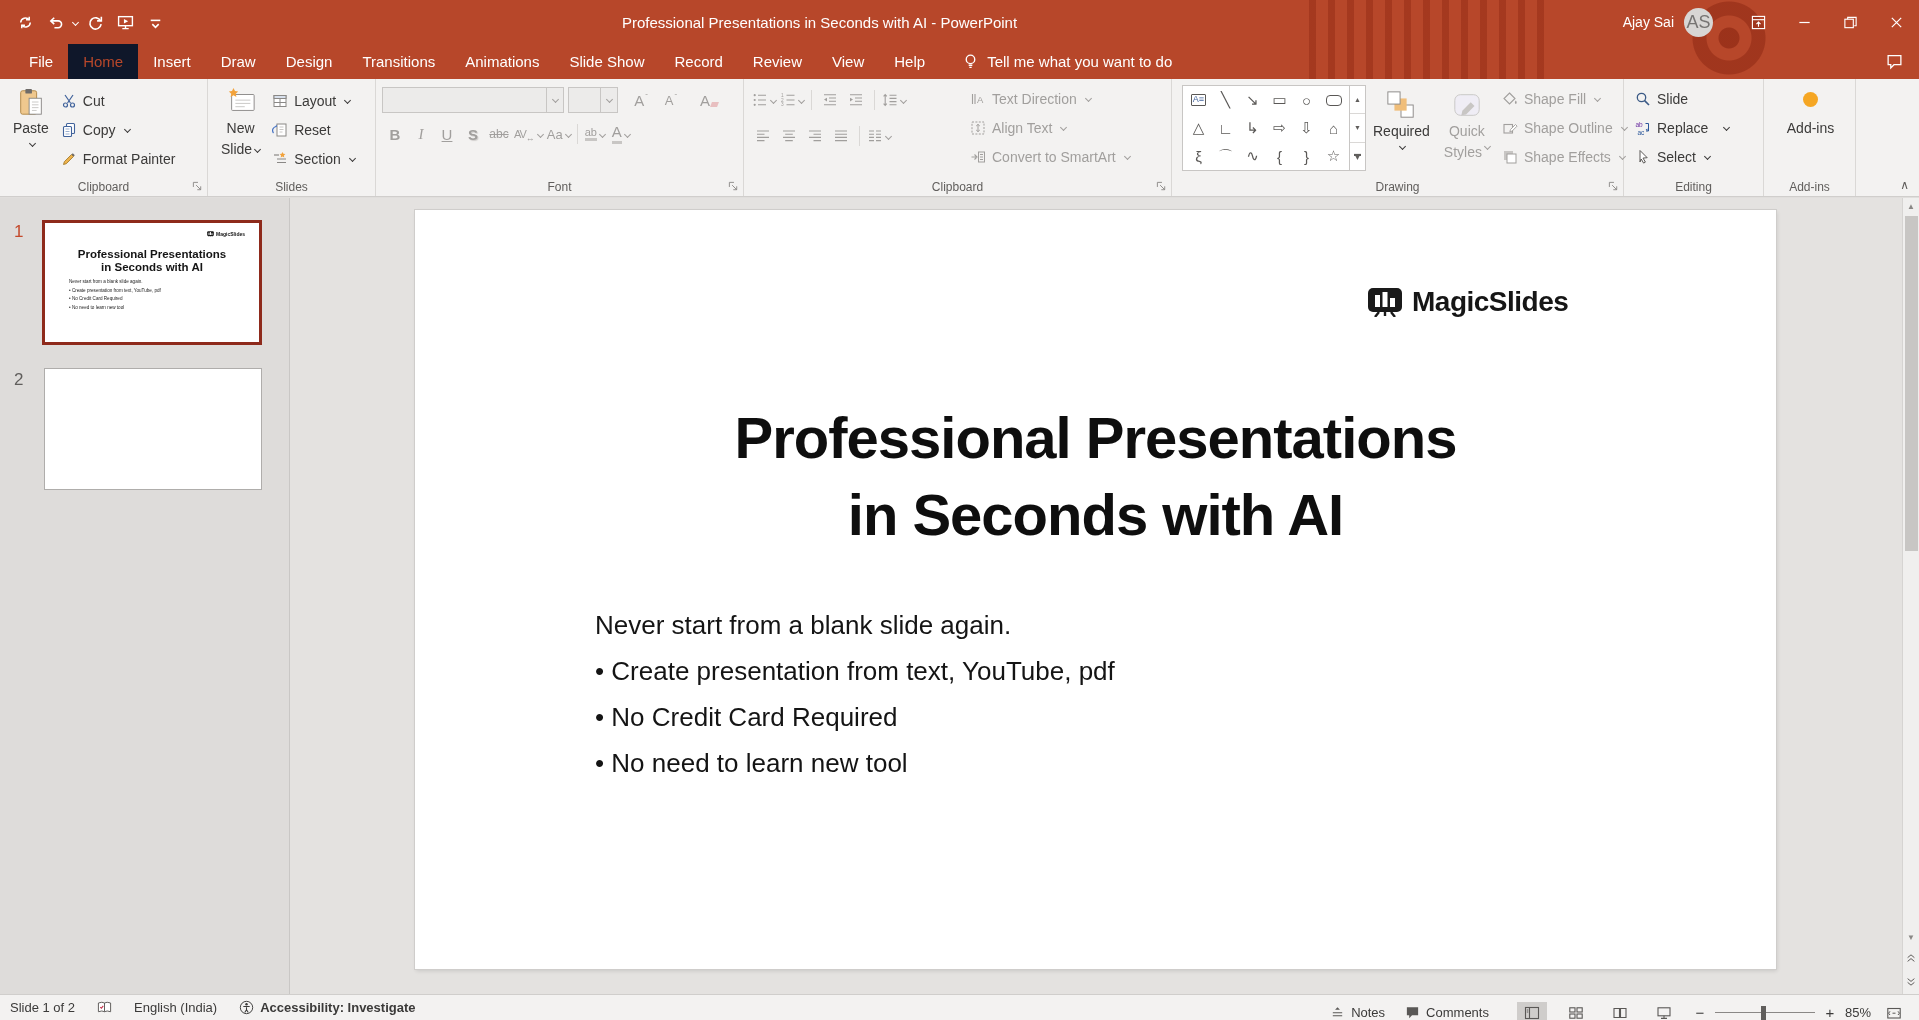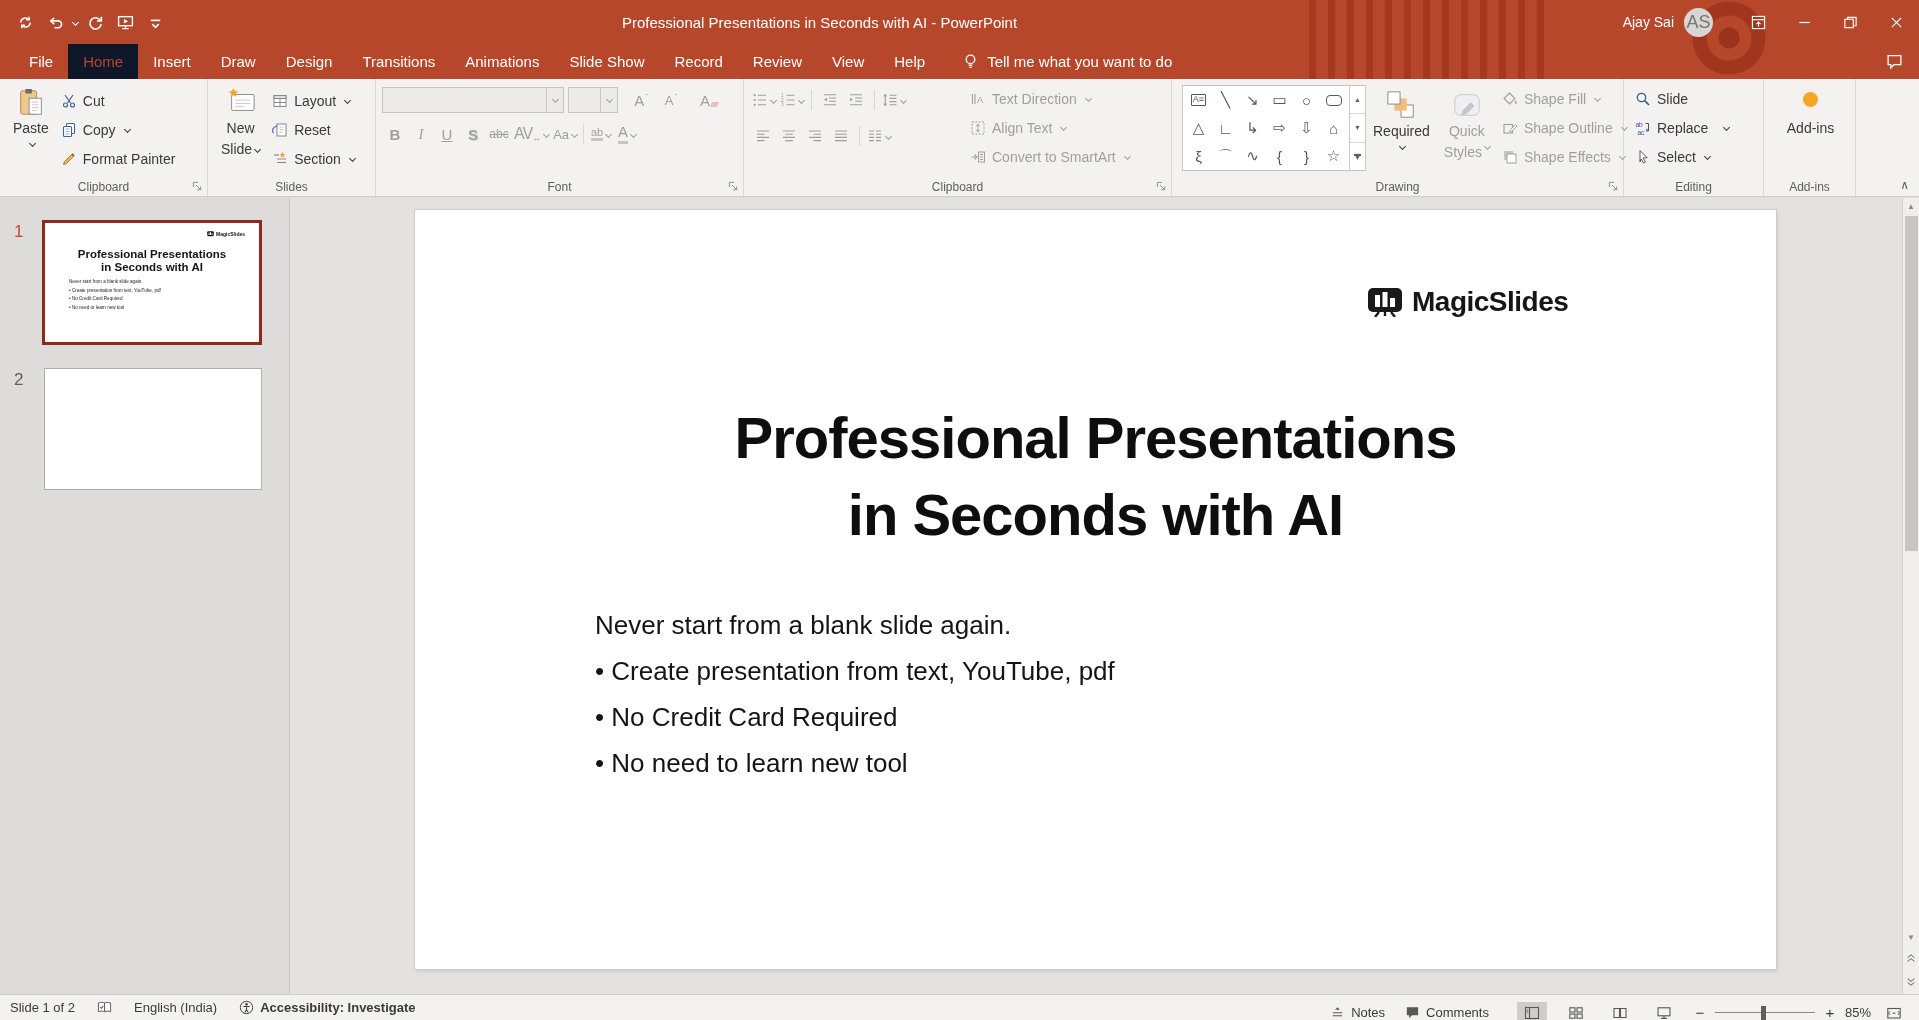--- a/index.html
+++ b/index.html
@@ -537,21 +537,21 @@
             <span style="width:7px;height:5px;background:#E8BFC0;margin:8px 0 0 1px;transform:skewX(-20deg)"></span>
           </span>
       </div>
       <div class="fb-row">
         <span class="fbtn" style="font-weight:bold">B</span>
         <span class="fbtn" style="font-style:italic;font-family:'Liberation Serif',serif">I</span>
         <span class="fbtn" style="text-decoration:underline">U</span>
         <span class="fbtn" style="font-weight:bold;text-shadow:1px 1px 1px #CFCDCB">S</span>
         <span class="fbtn" style="text-decoration:line-through;font-size:12px">abc</span>
         <span class="fbtn">
-            <span style="font-size:16px;letter-spacing:-1px">AV</span>
+            <span style="font-size:11px;letter-spacing:-1px">AV</span>
             <span style="font-size:9px;margin-top:8px">↔</span>
             <span class="chev"></span>
           </span>
         <span class="fbtn">
             <span style="font-size:13px">Aa</span>
             <span class="chev"></span>
           </span>
         <span style="width:1px;height:20px;background:#DAD8D6;margin:0 4px"></span>
         <span class="fbtn">
             <span style="font-size:11px;border-bottom:3px solid #C8C6C4;line-height:1">ab</span>

